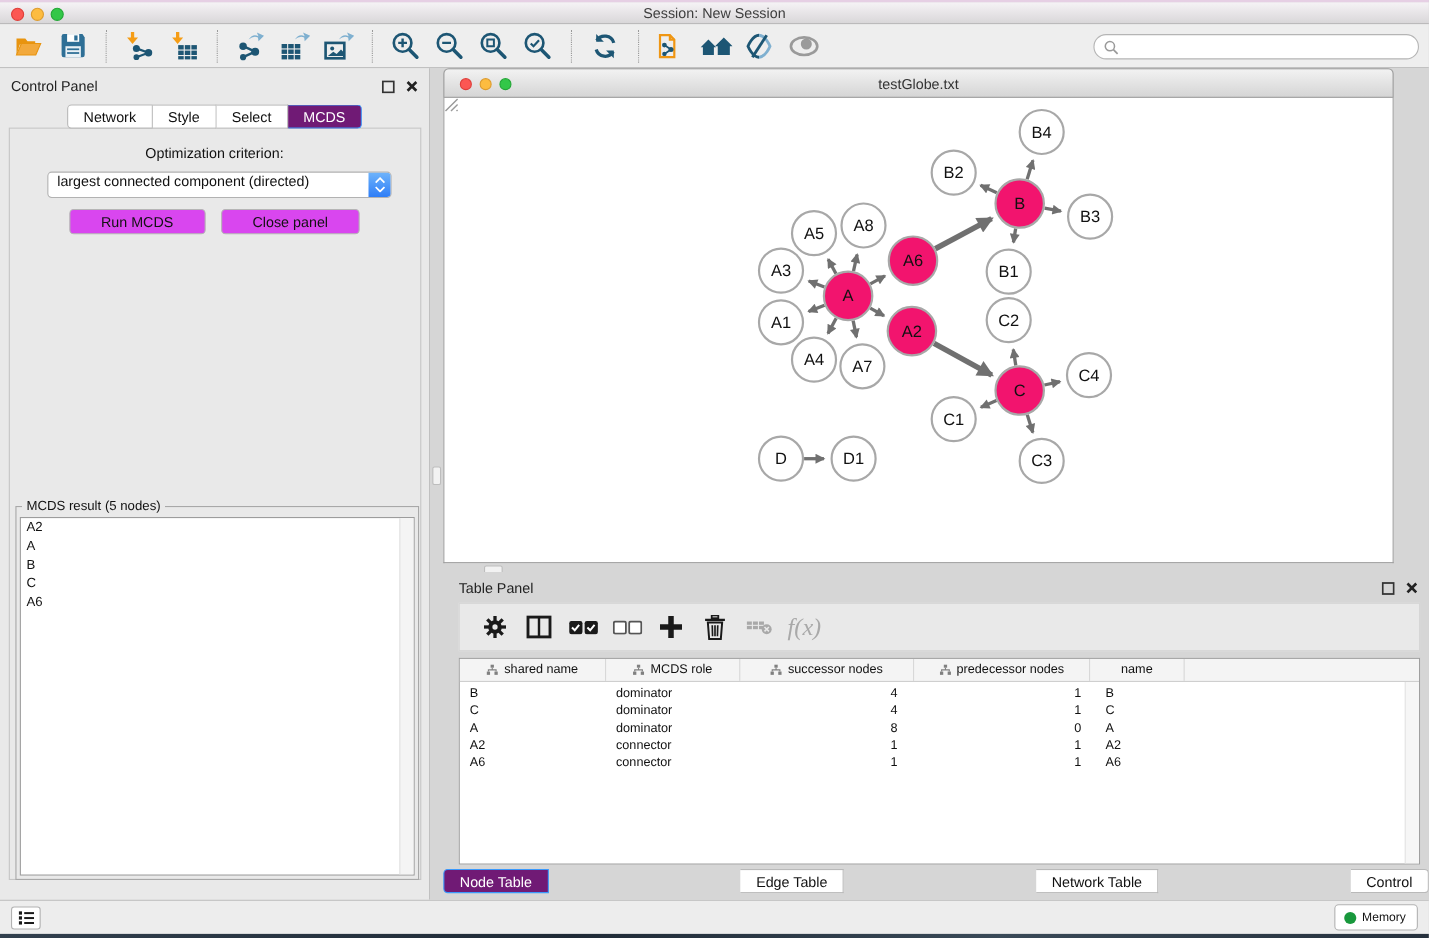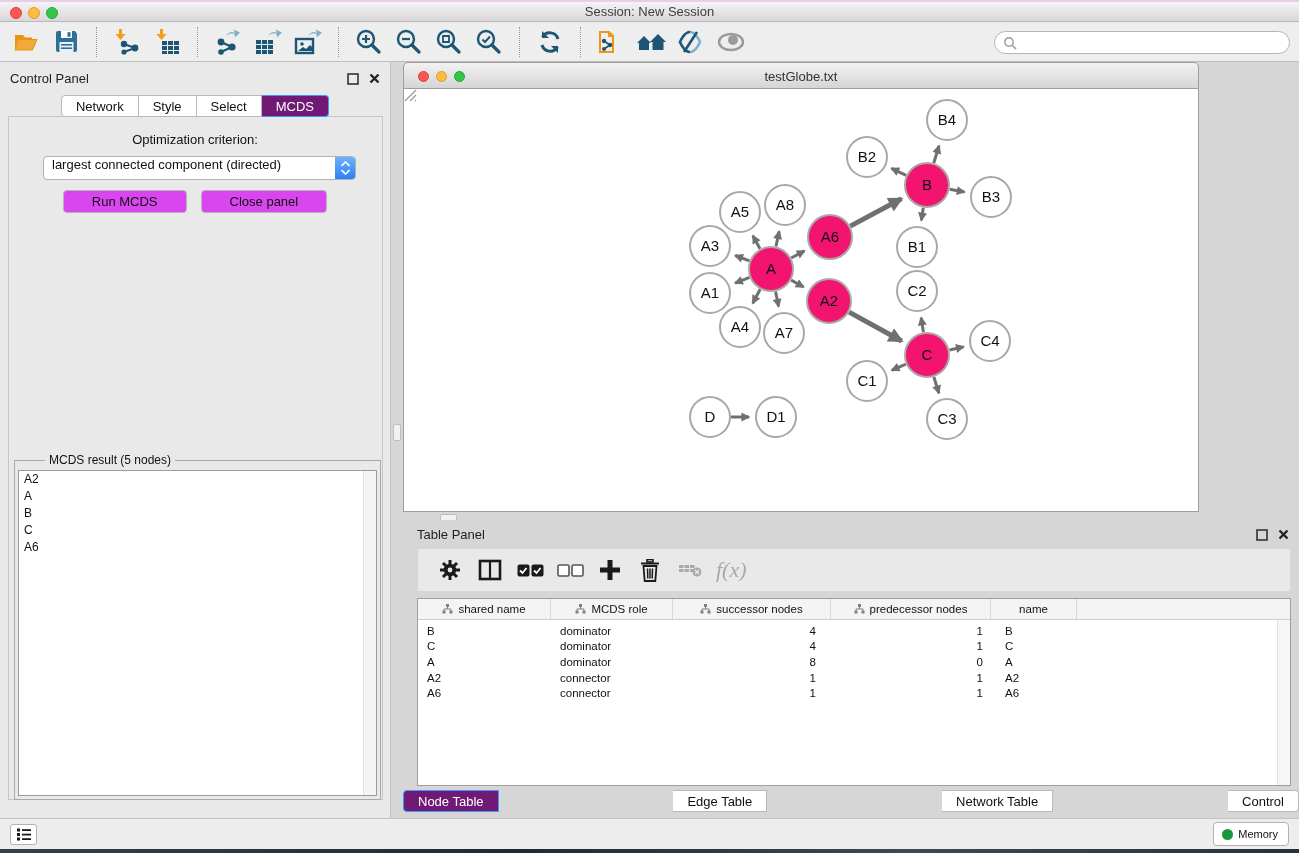--- a/index.html
+++ b/index.html
@@ -54,29 +54,29 @@
     border:1px solid #b2b2b2; border-radius:4px; display:flex; align-items:flex-start;gap:31px; }
   .combo-text { flex:1; font-size:13px; color:#111; padding-left:8px; white-space:nowrap; overflow:hidden; }
   .combo-step { width:20px; height:22px; margin-right:0px; background:linear-gradient(#6db3fb,#2f7ef7);
     border-radius:0 3px 3px 0; display:flex; flex-direction:column; align-items:center; justify-content:center; gap:2px; }
   .btn-row { position:absolute; left:0; right:0; top:128px; display:flex; justify-content:center; gap:14px; }
   .push-btn { height:23px; padding:0 28px; background:#d946ef; border:1px solid #b5b5b5;
     border-radius:4px; font-size:13px; color:#111; display:flex; align-items:center; }
   .groupbox { position:absolute; left:14px; top:398px; width:367px; height:340px;
     border:1px solid #a8a8a8; }
   .groupbox-legend { position:absolute; left:5px; top:-8px; background:#e9e9e9; padding:0 4px;
-    font-size:12px; color:#111;margin-left:25px; }
+    font-size:12px; color:#111; }
   .mcds-list { position:absolute; left:3px; top:9px; right:3px; bottom:3px; background:#fff;
     border:1px solid #9c9c9c; overflow:hidden; }
   .mcds-scroll { position:absolute; right:0; top:0; bottom:0; width:13px; background:#f4f4f4;
     border-left:1px solid #e2e2e2; }
   .mcds-item { font-size:12px; color:#111; padding:1px 5px; line-height:15px; }
 
   
-  .net-window { position:absolute; left:403px; top:0; width:796px; height:450px; }
+  .net-window { position:absolute; left:403px; top:0; width:864px; height:450px; }
   .nw-titlebar { position:absolute; left:0; top:0; right:0; height:27px;
     background:linear-gradient(#f2f2f2,#d5d5d5); border:1px solid #9e9e9e;
     border-radius:5px 5px 0 0; }
   .nw-titlebar .title { position:absolute; left:0; right:0; top:6px; text-align:center;
     font-size:13px; color:#333; }
   .nw-tl { position:absolute; top:8px; width:11px; height:11px; border-radius:50%; }
   .nw-tl.red { left:14px; background:#fc5753; border:1px solid #df3e39; }
   .nw-tl.yellow { left:32px; background:#fdbc40; border:1px solid #de9c2e; }
   .nw-tl.green { left:50px; background:#33c748; border:1px solid #23a736; }
   .nw-canvas { position:absolute; left:0; top:27px; right:0; bottom:0; background:#fff;

